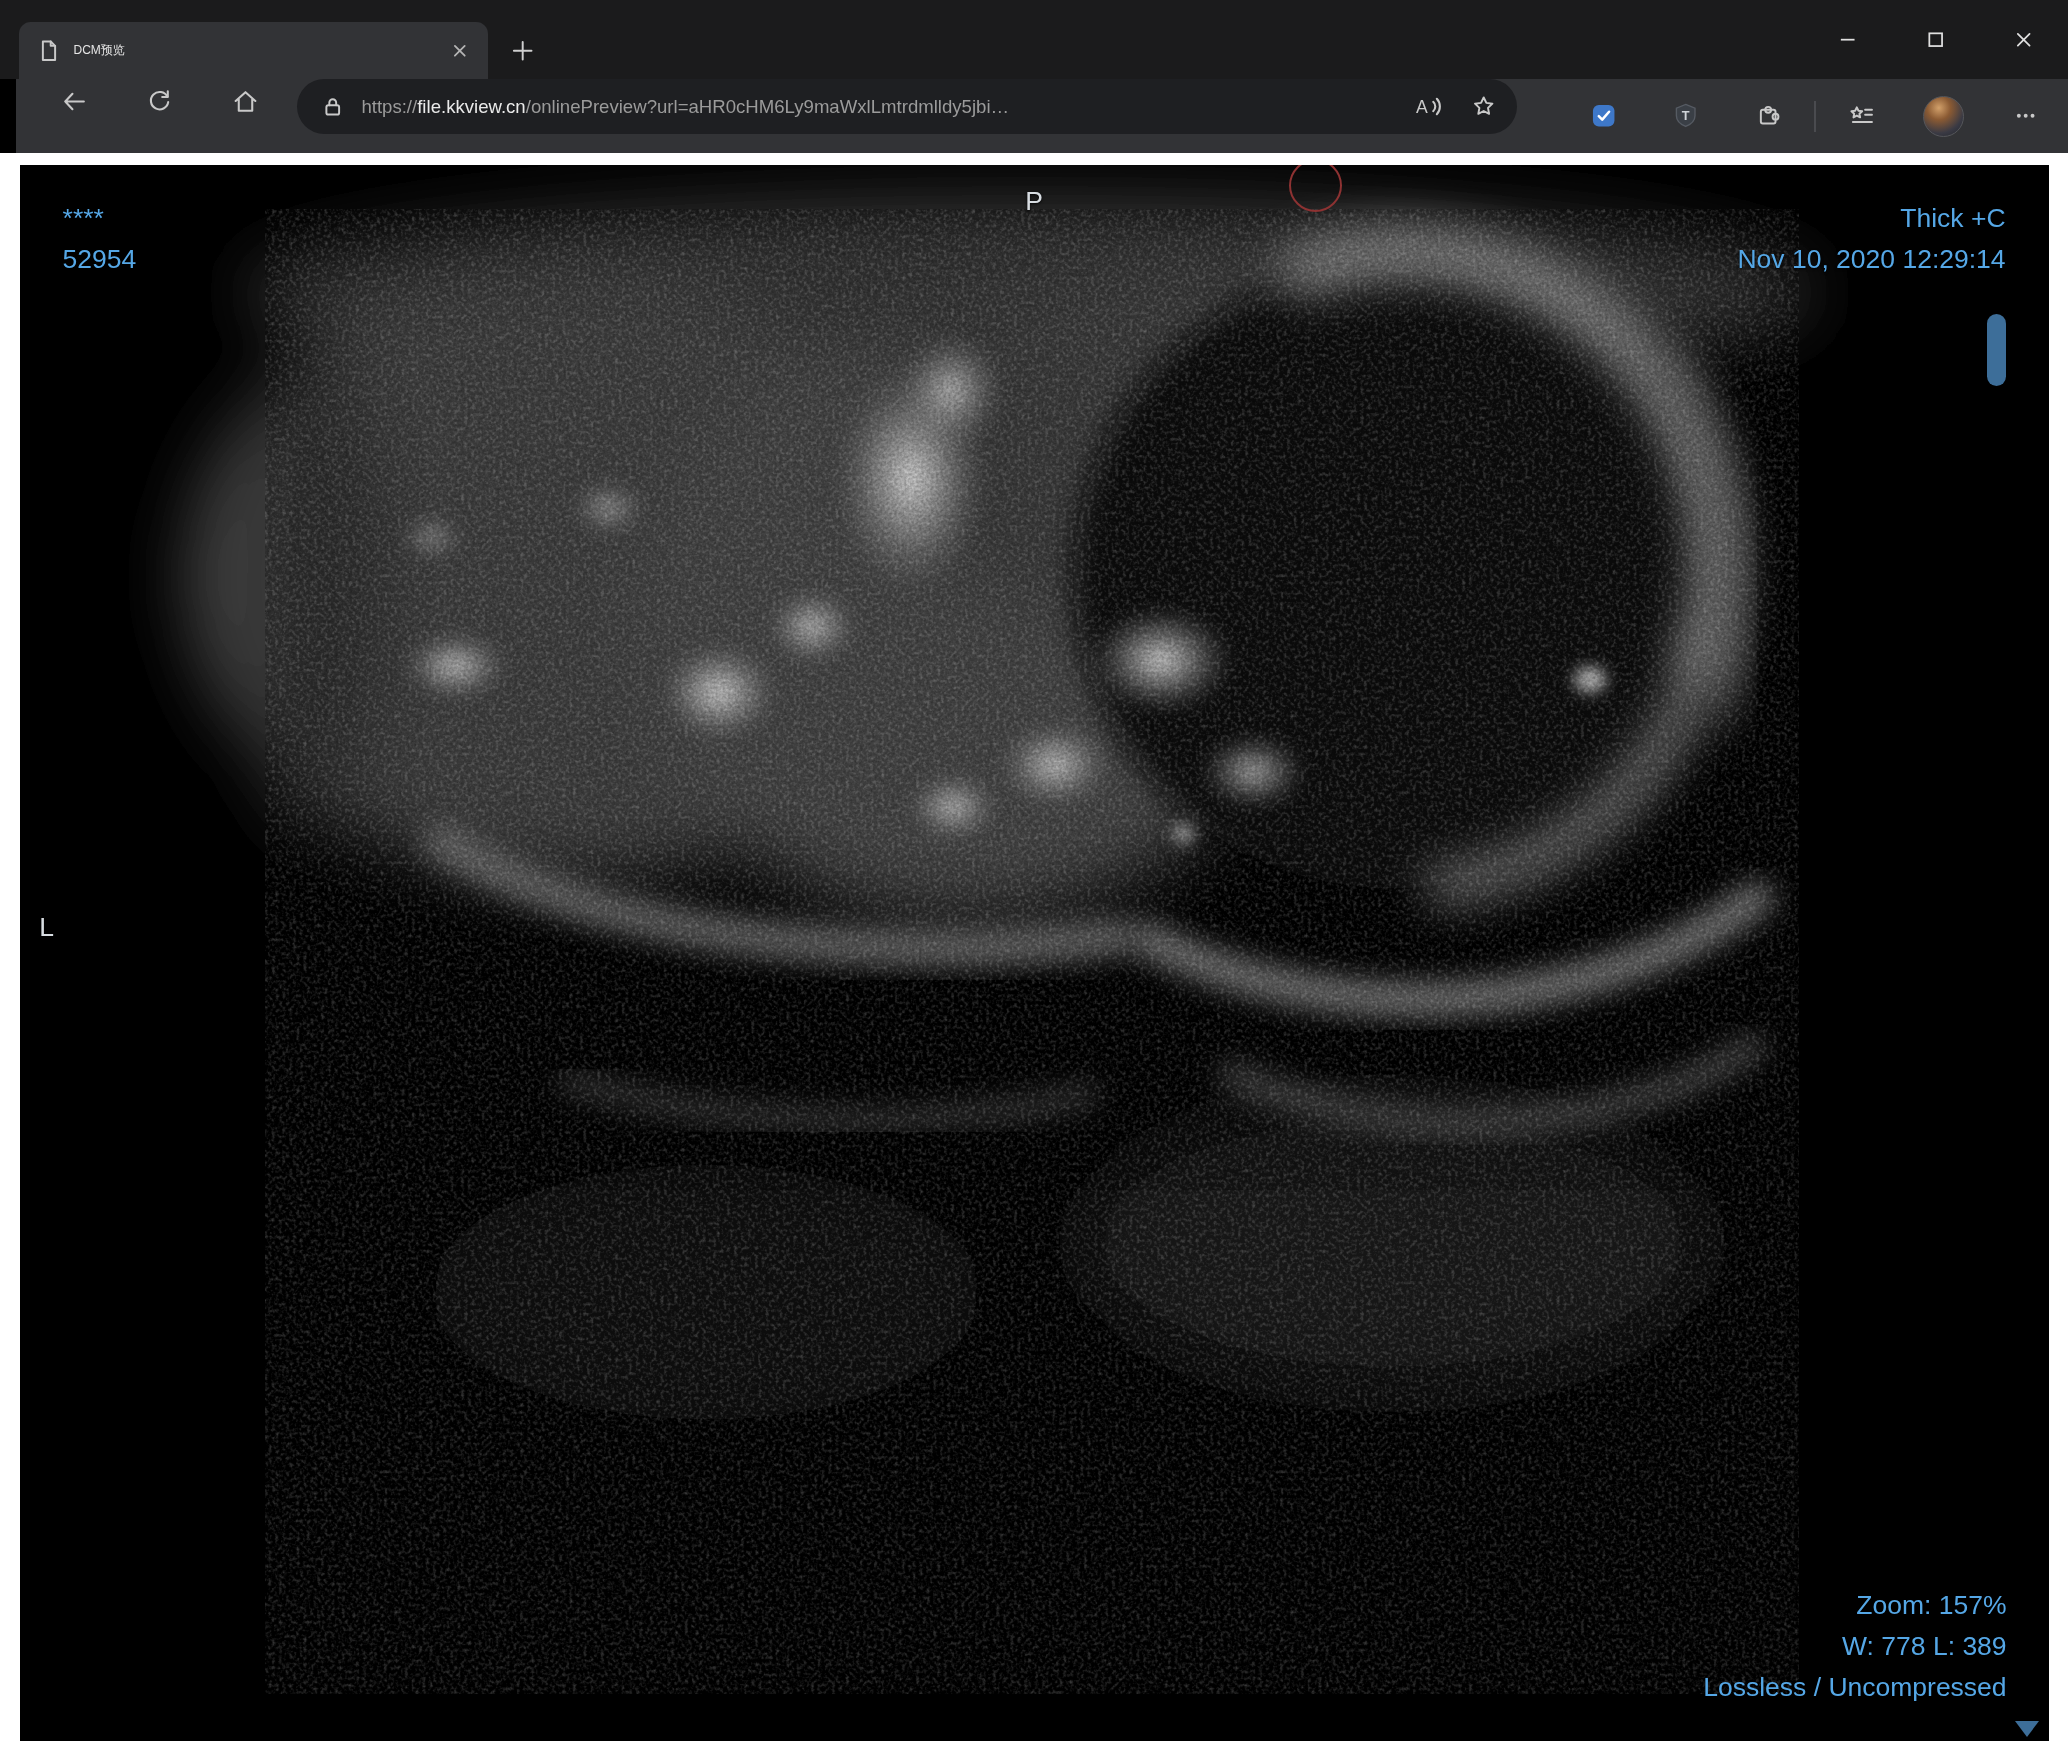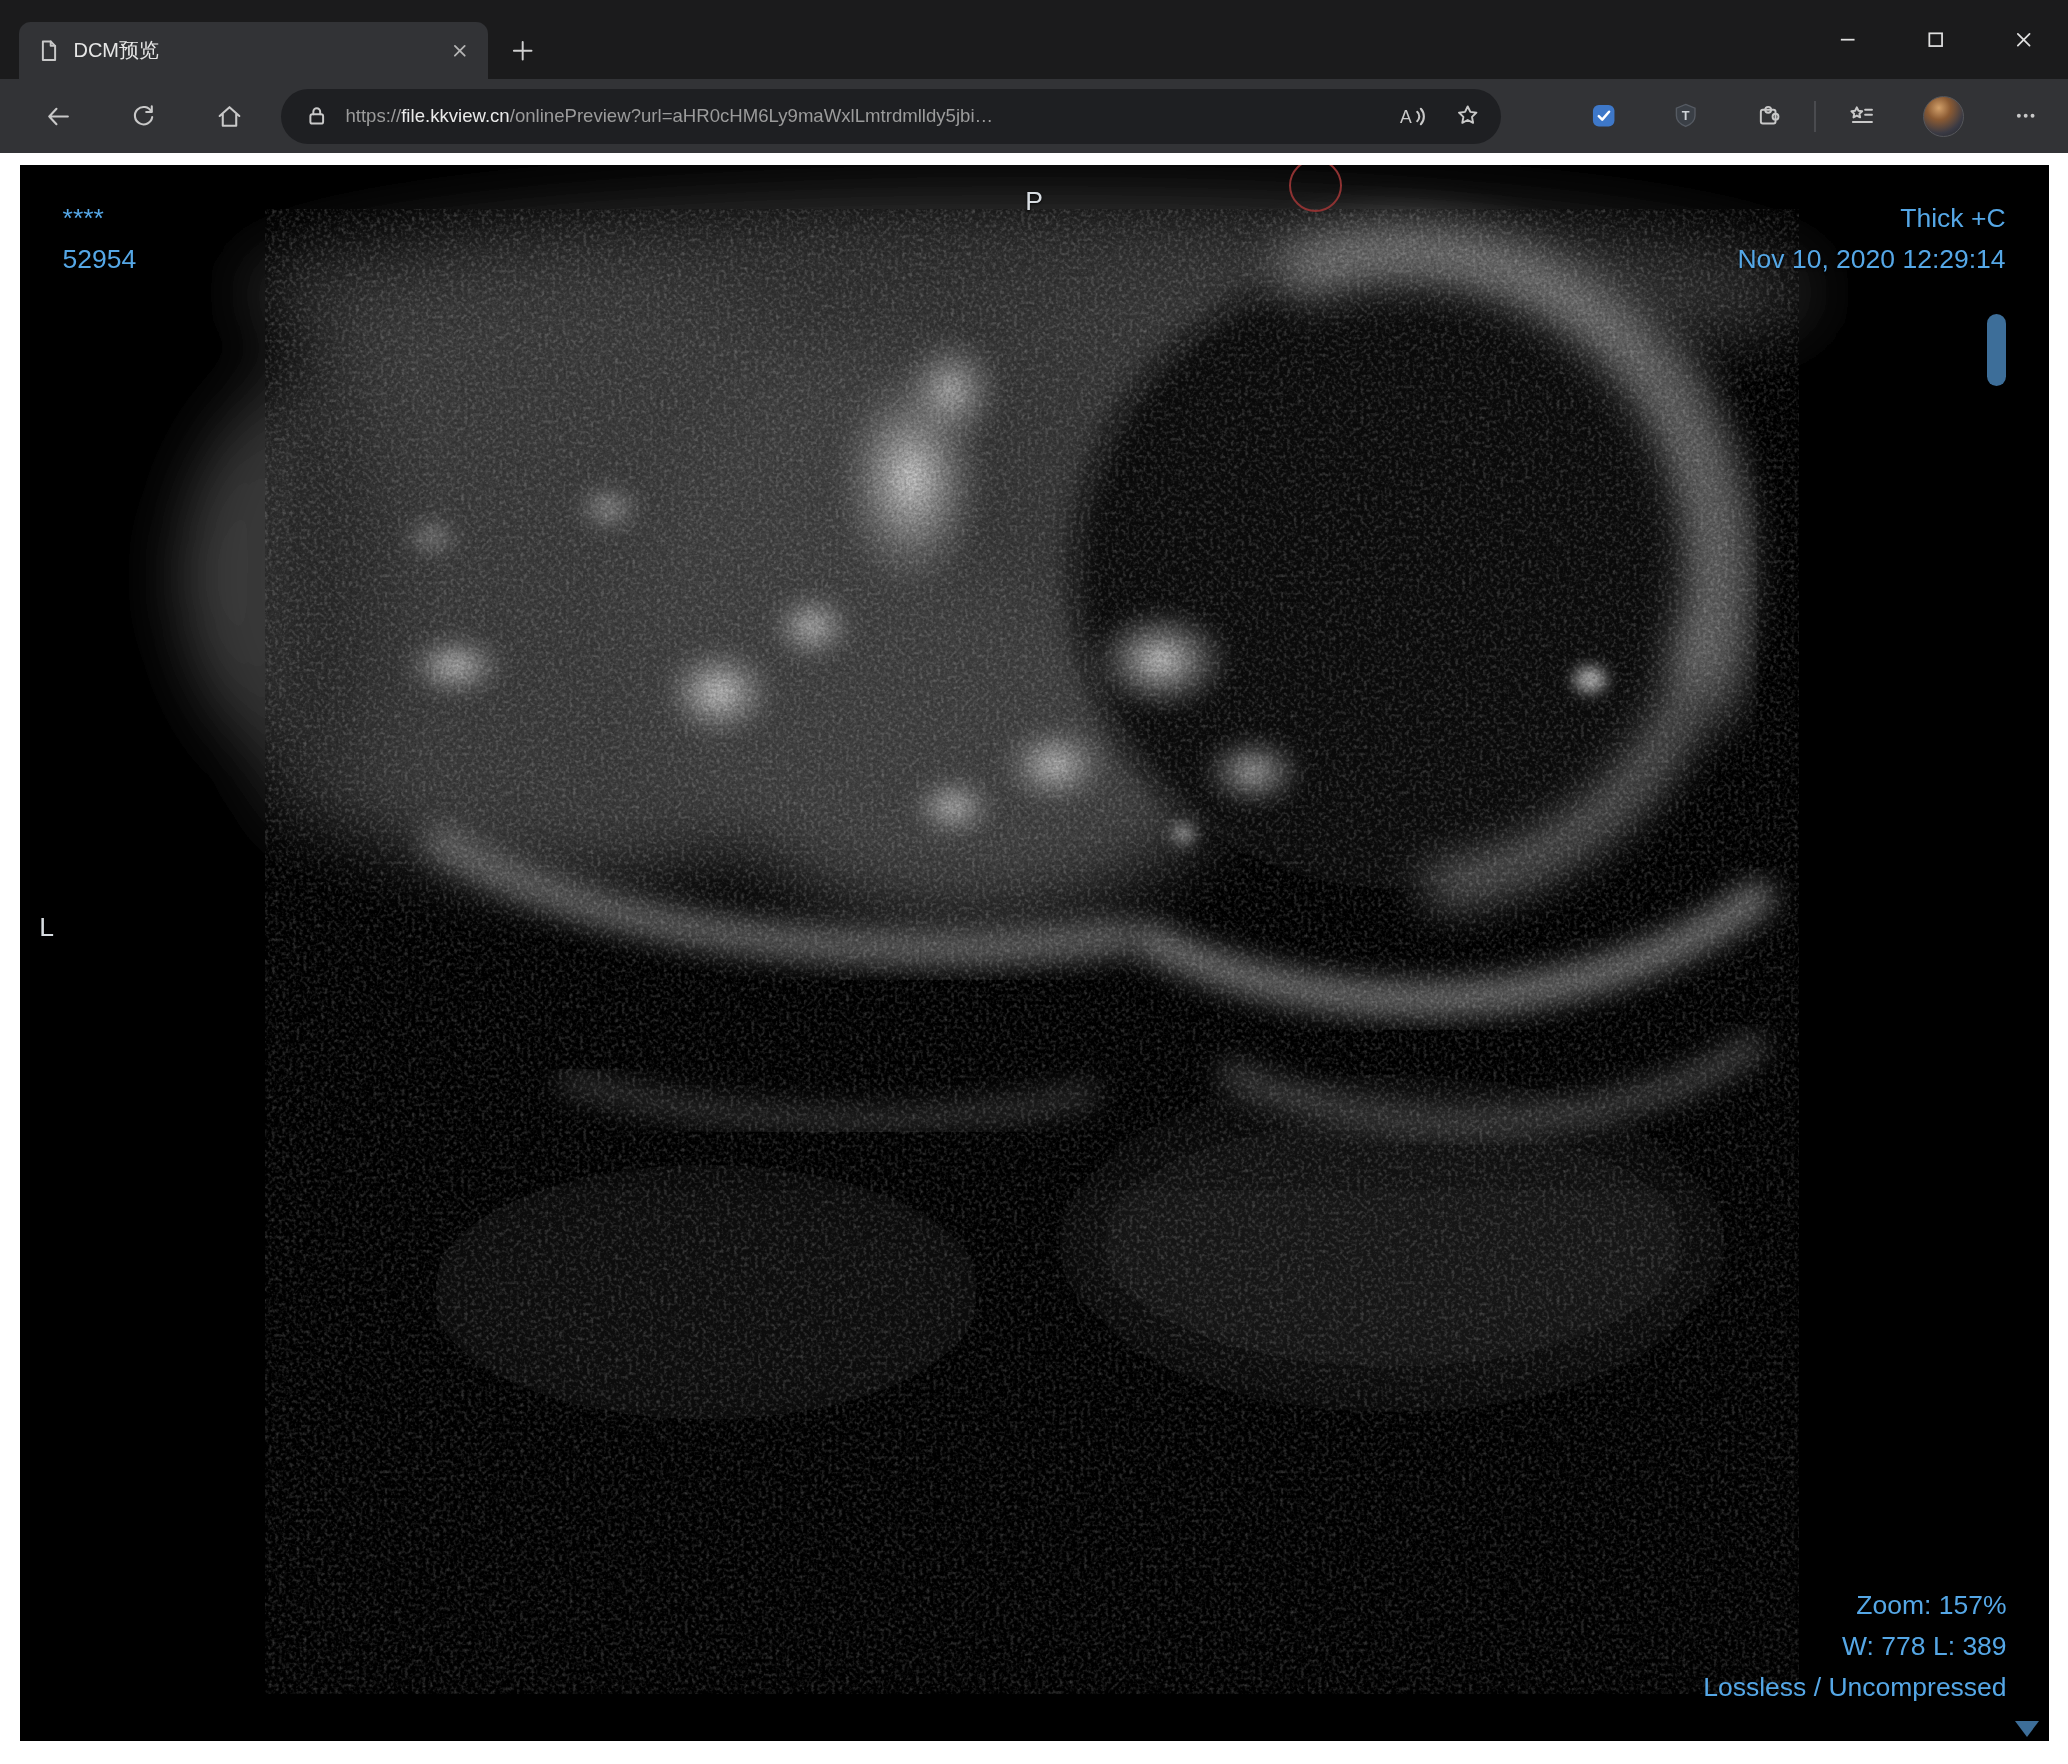--- a/index.html
+++ b/index.html
@@ -15,28 +15,28 @@
   *{box-sizing:border-box;margin:0;padding:0;}
   html,body{width:2068px;height:1764px;overflow:hidden;}
   body{font-family:"Liberation Sans",sans-serif;background:#000;}
   .browser{width:2068px;height:1764px;display:flex;flex-direction:column;}
 
   
   .titlebar{position:relative;height:79px;background:var(--tab-bar-bg);display:flex;align-items:flex-end;flex:0 0 auto;}
   .tab{width:469px;height:57px;margin-left:18.6px;background:var(--toolbar-bg);border-radius:11.8px 11.8px 0 0;
        display:flex;align-items:center;padding:0 13.7px 0 17.6px;color:#e6e6e6;}
   .favicon{width:25.5px;height:25.5px;display:flex;align-items:center;justify-content:center;flex:0 0 auto;}
-  .tab-title{flex:1;font-size:20px;margin-left:11.8px;white-space:nowrap;overflow:hidden;color:#e6e6e6;}
+  .tab-title{flex:1;font-size:12px;margin-left:11.8px;white-space:nowrap;overflow:hidden;color:#e6e6e6;}
   .tab-close{width:29px;height:29px;border-radius:5.9px;display:flex;align-items:center;justify-content:center;cursor:pointer;}
   .newtab{width:39px;height:39px;margin-left:15.7px;margin-bottom:8.8px;border-radius:7.8px;display:flex;align-items:center;justify-content:center;cursor:pointer;}
   .wincontrols{position:absolute;top:0;right:0;height:79px;display:flex;}
   .wc{width:88px;height:79px;display:flex;align-items:center;justify-content:center;cursor:pointer;}
 
   
-  .navbar{height:74px;background:var(--toolbar-bg);display:flex;align-items:center;padding:0 19.6px 0 35px;flex:0 0 auto;}
+  .navbar{height:74px;background:var(--toolbar-bg);display:flex;padding:0 19.6px 0 35px;flex:0 0 auto;margin-left:16px;}
   .navbtn{width:45px;height:45px;border-radius:7.8px;display:flex;align-items:center;justify-content:center;flex:0 0 auto;cursor:pointer;}
   .navbtn + .navbtn{margin-left:41px;}
   .toolgroup .navbtn + .navbtn{margin-left:37px;}
   .urlbar{width:1220px;height:55px;margin-left:29px;background:var(--urlbar-bg);border-radius:27.4px;
           display:flex;align-items:center;padding:0 13.7px 0 19.6px;flex:0 0 auto;}
   .lock{width:33px;height:33px;display:flex;align-items:center;justify-content:center;flex:0 0 auto;cursor:pointer;}
   .url{flex:1;font-size:18.6px;color:#9b9b9b;white-space:nowrap;overflow:hidden;margin-left:11.8px;}
   .url .dom{color:#eaeaea;}
   .pillbtn{width:39px;height:39px;border-radius:7.8px;display:flex;align-items:center;justify-content:center;flex:0 0 auto;margin-left:17.6px;cursor:pointer;}
   .spacer{flex:1;}

